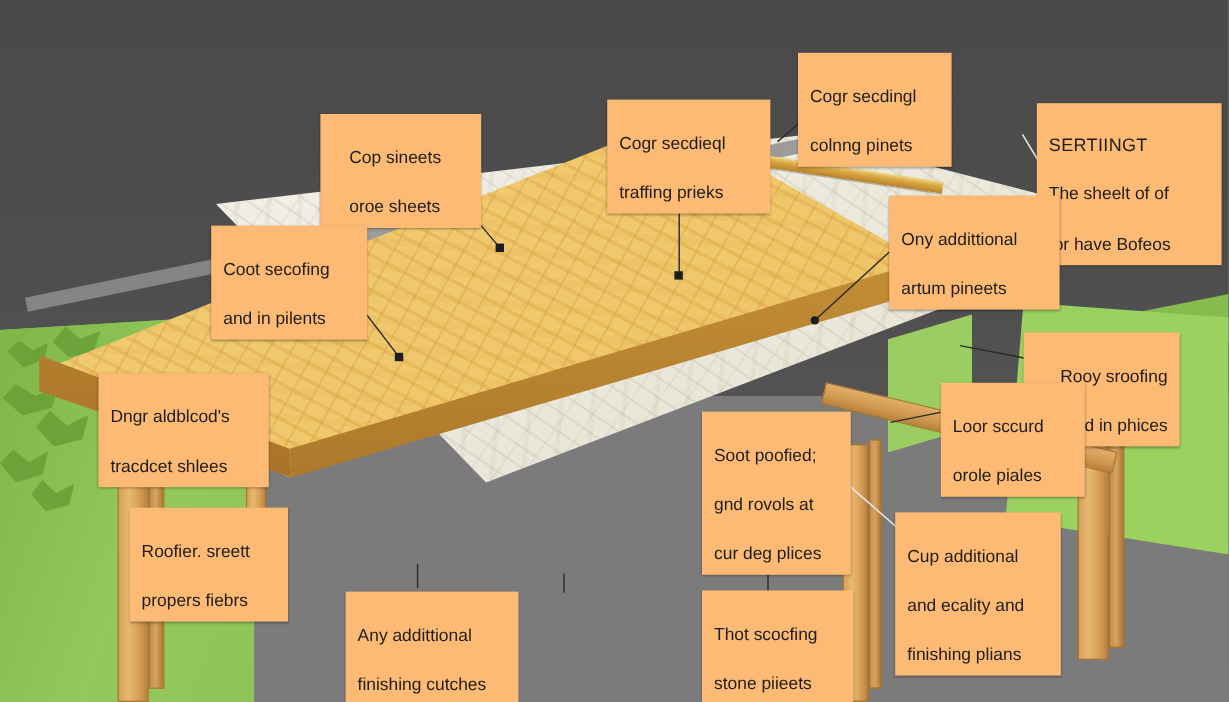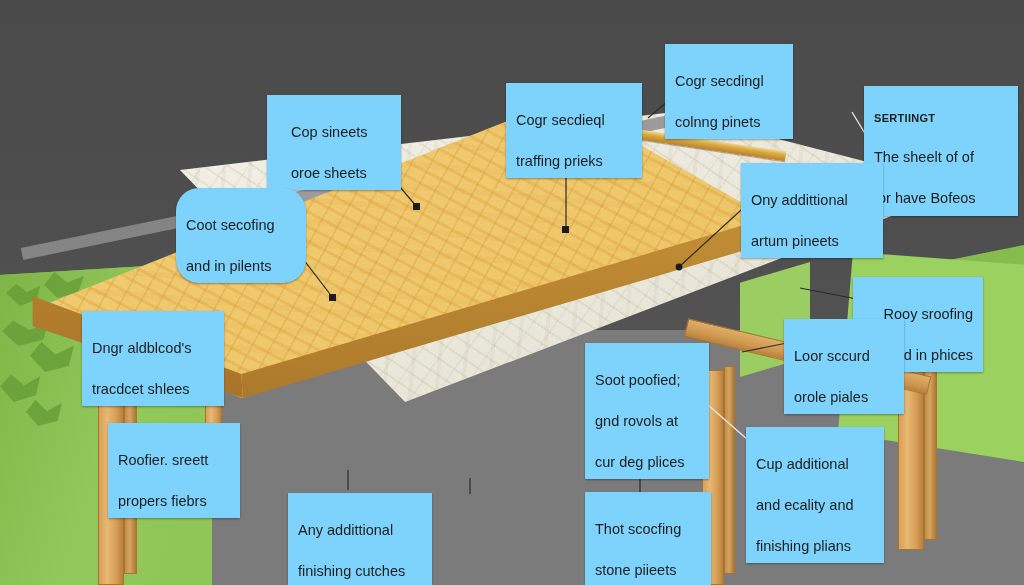--- a/index.html
+++ b/index.html
@@ -113,34 +113,34 @@
   }
   .ridge-shadow{
     position:absolute;
     background:#8e8e8e;
     opacity:.85;
   }
 
   
   .callout{
     position:absolute;
-    background:#7dd3fc;
+    background:#fdba74;
     color:#1d1d1d;
     font-size:14.5px;
     line-height:1.42;
     padding:6px 10px 7px 10px;
     box-shadow:0 1px 2px rgba(0,0,0,.35);
     white-space:pre-line;
     z-index:30;
     font-family:"Liberation Sans", sans-serif;
   }
   .callout .hdr{
     display:block;
-    font-weight:bold;
-    font-size:11px;
+    font-weight:normal;
+    font-size:15px;
     letter-spacing:.3px;
   }
   .leader{
     position:absolute;
     z-index:20;
     pointer-events:none;
   }
   .leader line{stroke:#2b2b2b;stroke-width:1.2;}
   .leader .light{stroke:#e8e8e8;stroke-width:1.3;}
   .leader .dot{fill:#1c1c1c;}
@@ -245,21 +245,21 @@
     <span>Cogr secdieql</span><br>
     <span>traffing prieks</span>
   </div>
 
   <div class="callout" style="left:864px;top:86px;width:134px;padding-top:4px;">
     <span class="hdr">SERTIINGT</span>
     <span>The sheelt of of</span><br>
     <span>for have Bofeos</span>
   </div>
 
-  <div class="callout" style="left:176px;top:188px;width:110px;border-radius:23px;">
+  <div class="callout" style="left:176px;top:188px;width:110px;">
     <span>Coot secofing</span><br>
     <span>and in pilents</span>
   </div>
 
   <div class="callout" style="left:741px;top:163px;width:122px;">
     <span>Ony addittional</span><br>
     <span>artum pineets</span>
   </div>
 
   <div class="callout" style="left:853px;top:277px;width:110px;text-align:right;">

